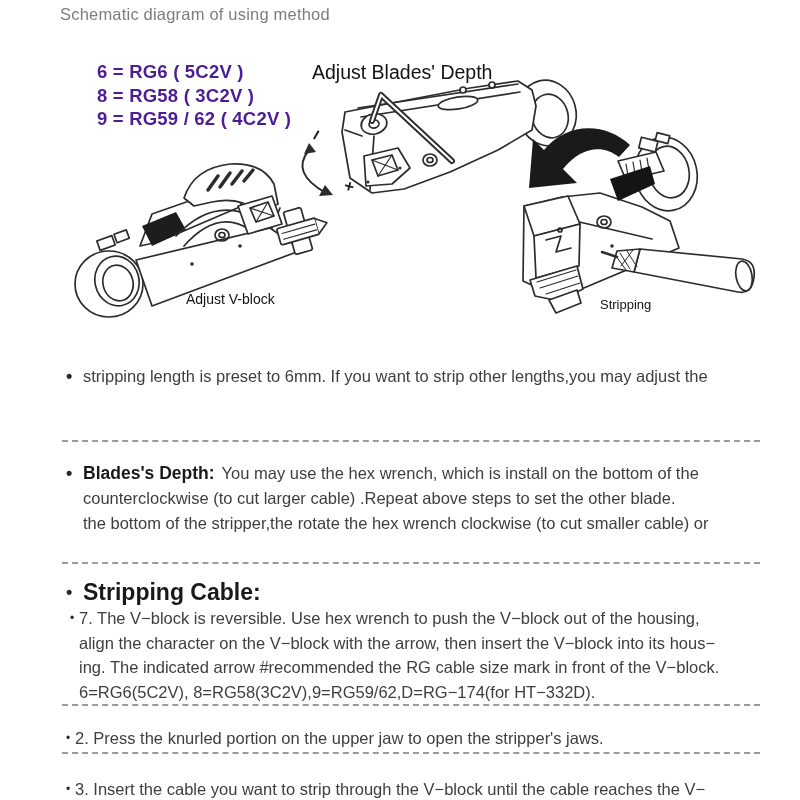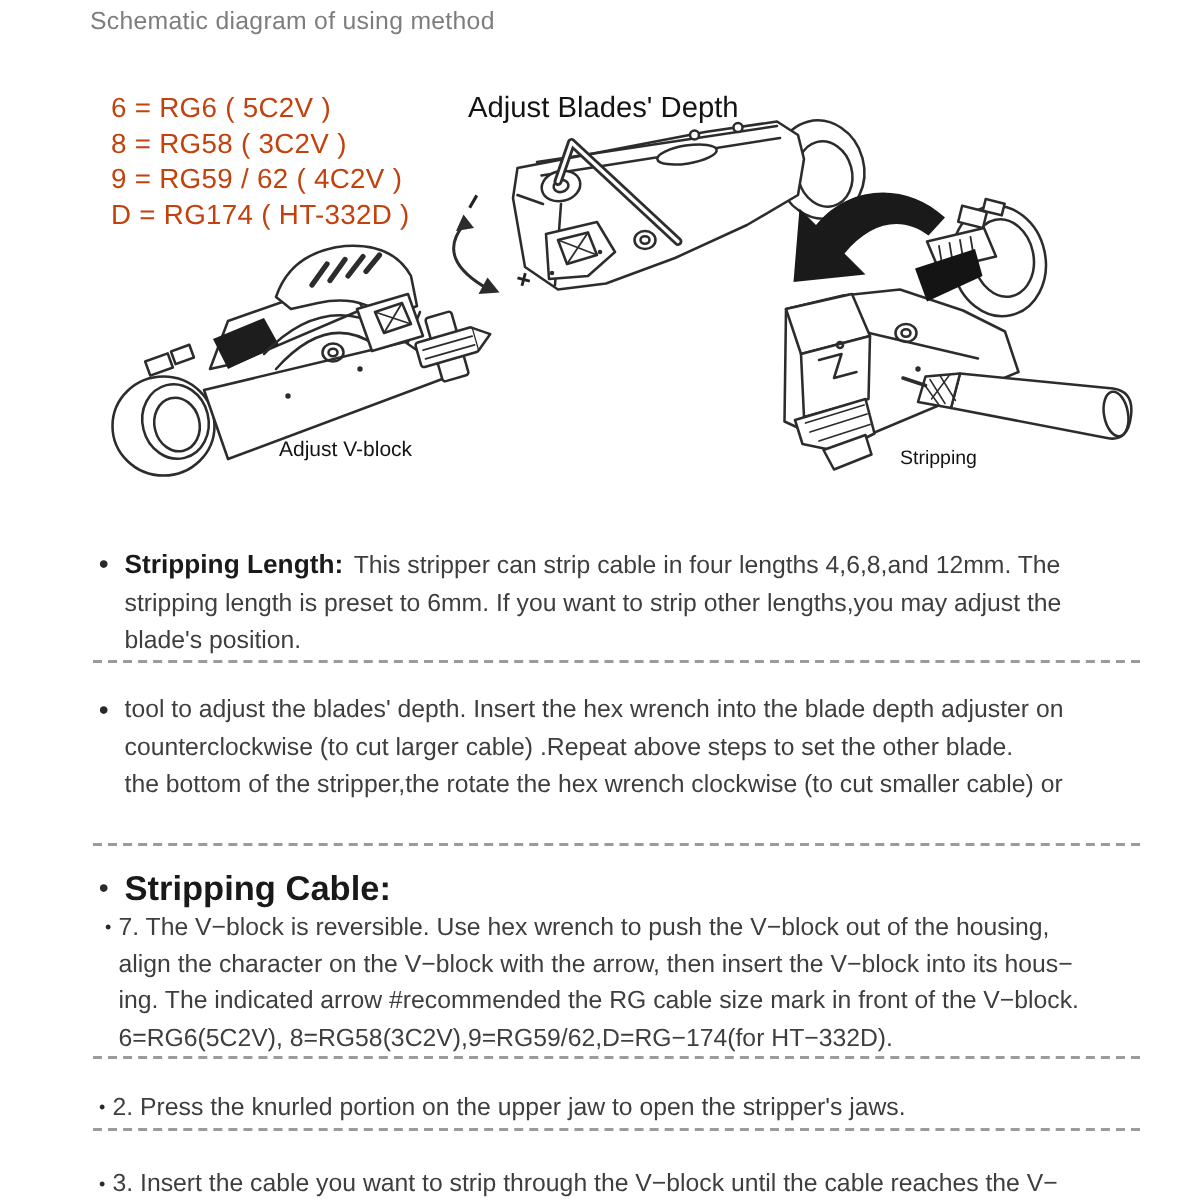--- a/index.html
+++ b/index.html
@@ -1,21 +1,21 @@
 <!DOCTYPE html>
 <html><head>
 <meta charset="utf-8">
 <style>
   html,body{margin:0;padding:0;background:#fff;}
   .canvas{position:relative;width:800px;height:800px;background:#ffffff;overflow:hidden;
           font-family:"Liberation Sans", sans-serif;padding-left:37px;}
   .art{position:absolute;left:0;top:0;}
   .title{position:absolute;left:60px;top:5px;font-size:16.5px;color:#7d7d7d;letter-spacing:.2px;}
   .legend{position:absolute;left:74px;top:60px;}
-  .leg-ln{font-size:18.5px;font-weight:400;color:#c2410c;line-height:23.5px;letter-spacing:.2px;white-space:nowrap;}
+  .leg-ln{font-size:18.5px;font-weight:700;color:#4c1d95;line-height:23.5px;letter-spacing:.2px;white-space:nowrap;margin-left:23px;}
   .label{position:absolute;font-weight:400;color:#131313;white-space:nowrap;}
   .label-bd{left:312px;top:61px;font-size:19.5px;}
   .label-vb{left:186px;top:291px;font-size:14px;}
   .label-st{left:600px;top:297px;font-size:13px;}
   .minus{position:absolute;left:311px;top:124px;font-size:19px;font-weight:700;color:#222;transform:rotate(-60deg);}
   .plus{position:absolute;left:344px;top:177px;font-size:17px;font-weight:700;color:#222;transform:rotate(15deg);}
   .sep{position:absolute;left:62px;width:698px;border-top:2px dashed #9b9b9b;}
   .sec{position:absolute;left:66px;display:flex;align-items:flex-start;}
   .bull{width:17px;flex:0 0 17px;font-size:18px;font-weight:700;color:#2a2a2a;line-height:25px;}
   .sbull{width:9px;flex:0 0 9px;font-size:12px;color:#2a2a2a;line-height:24.5px;}
@@ -127,44 +127,41 @@
       </g>
     </g>
   </svg>
 
   <div class="title">Schematic diagram of using method</div>
 
   <div class="legend">
     <div class="leg-ln">6 = RG6 ( 5C2V )</div>
     <div class="leg-ln">8 = RG58 ( 3C2V )</div>
     <div class="leg-ln">9 = RG59 / 62 ( 4C2V )</div>
-    <div class="leg-ln">D = RG174 ( HT-332D )</div>
   </div>
 
   <div class="label label-bd">Adjust Blades' Depth</div>
   <div class="label label-vb">Adjust V-block</div>
   <div class="label label-st">Stripping</div>
   <span class="minus">−</span>
   <span class="plus">+</span>
 
   <div class="sec" style="top:364px">
     <span class="bull">•</span>
     <div class="col">
-      <div class="ln"><b class="h">Stripping Length:</b><span>This stripper can strip cable in four lengths 4,6,8,and 12mm. The</span></div>
       <div class="ln">stripping length is preset to 6mm. If you want to strip other lengths,you may adjust the</div>
-      <div class="ln">blade's position.</div>
     </div>
   </div>
 
   <div class="sep" style="top:440px"></div>
 
   <div class="sec" style="top:461px">
     <span class="bull">•</span>
     <div class="col">
-      <div class="ln">tool to adjust the blades' depth. Insert the hex wrench into the blade depth adjuster on</div>
+      <div class="ln"><b class="h">Blades's Depth:</b><span>You may use the hex wrench, which is install on the bottom of the</span></div>
       <div class="ln">counterclockwise  (to cut larger cable) .Repeat above steps to set the other blade.</div>
       <div class="ln">the bottom of the stripper,the rotate the hex wrench clockwise (to cut smaller cable) or</div>
     </div>
   </div>
 
   <div class="sep" style="top:562px"></div>
 
   <div class="sec" style="top:580px">
     <span class="bull">•</span>
     <div class="col">

